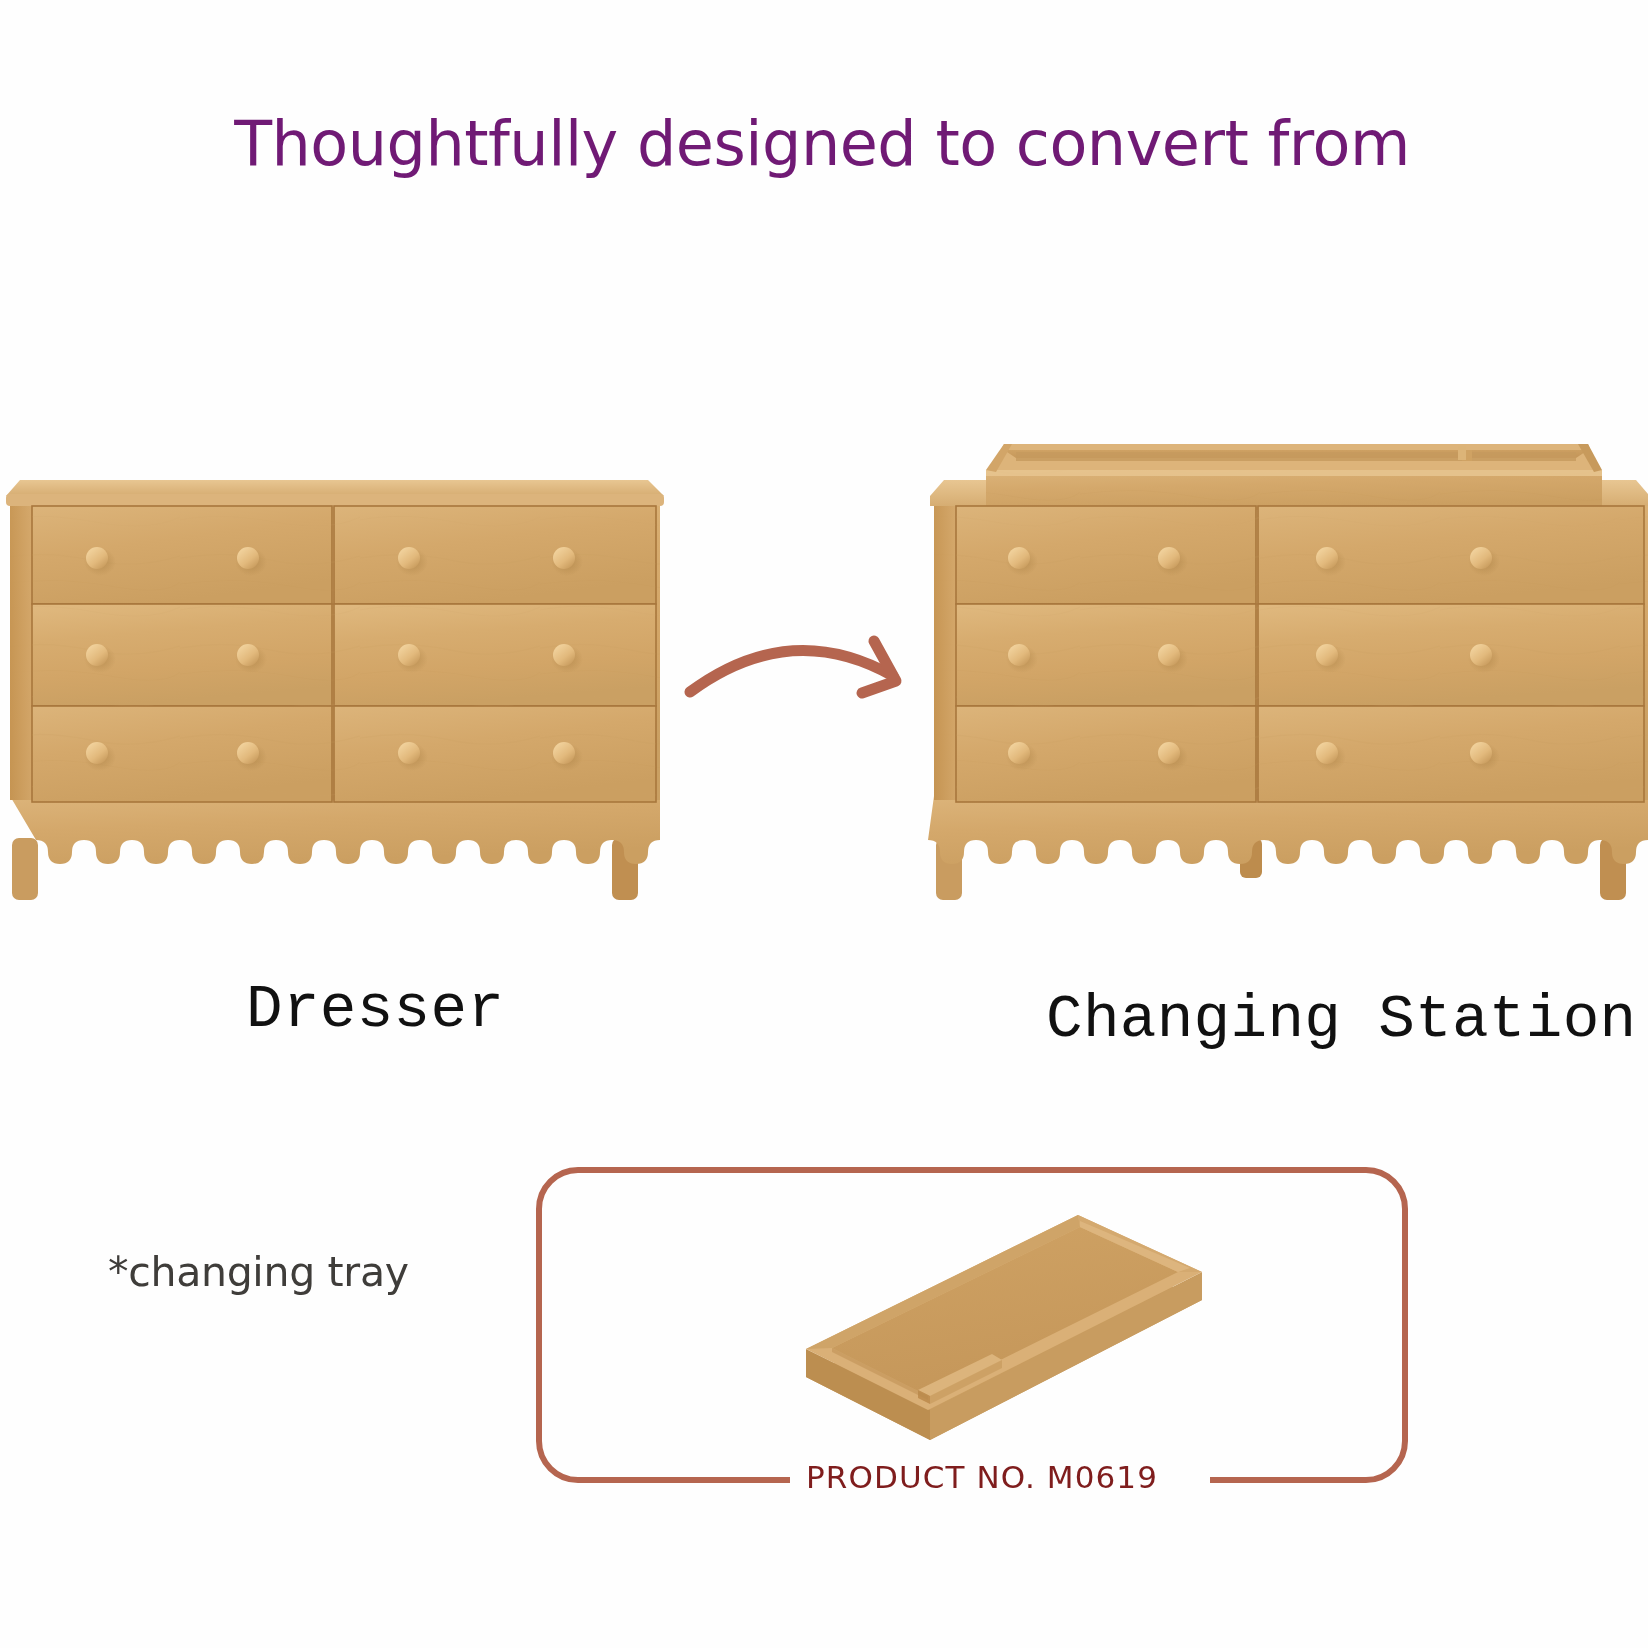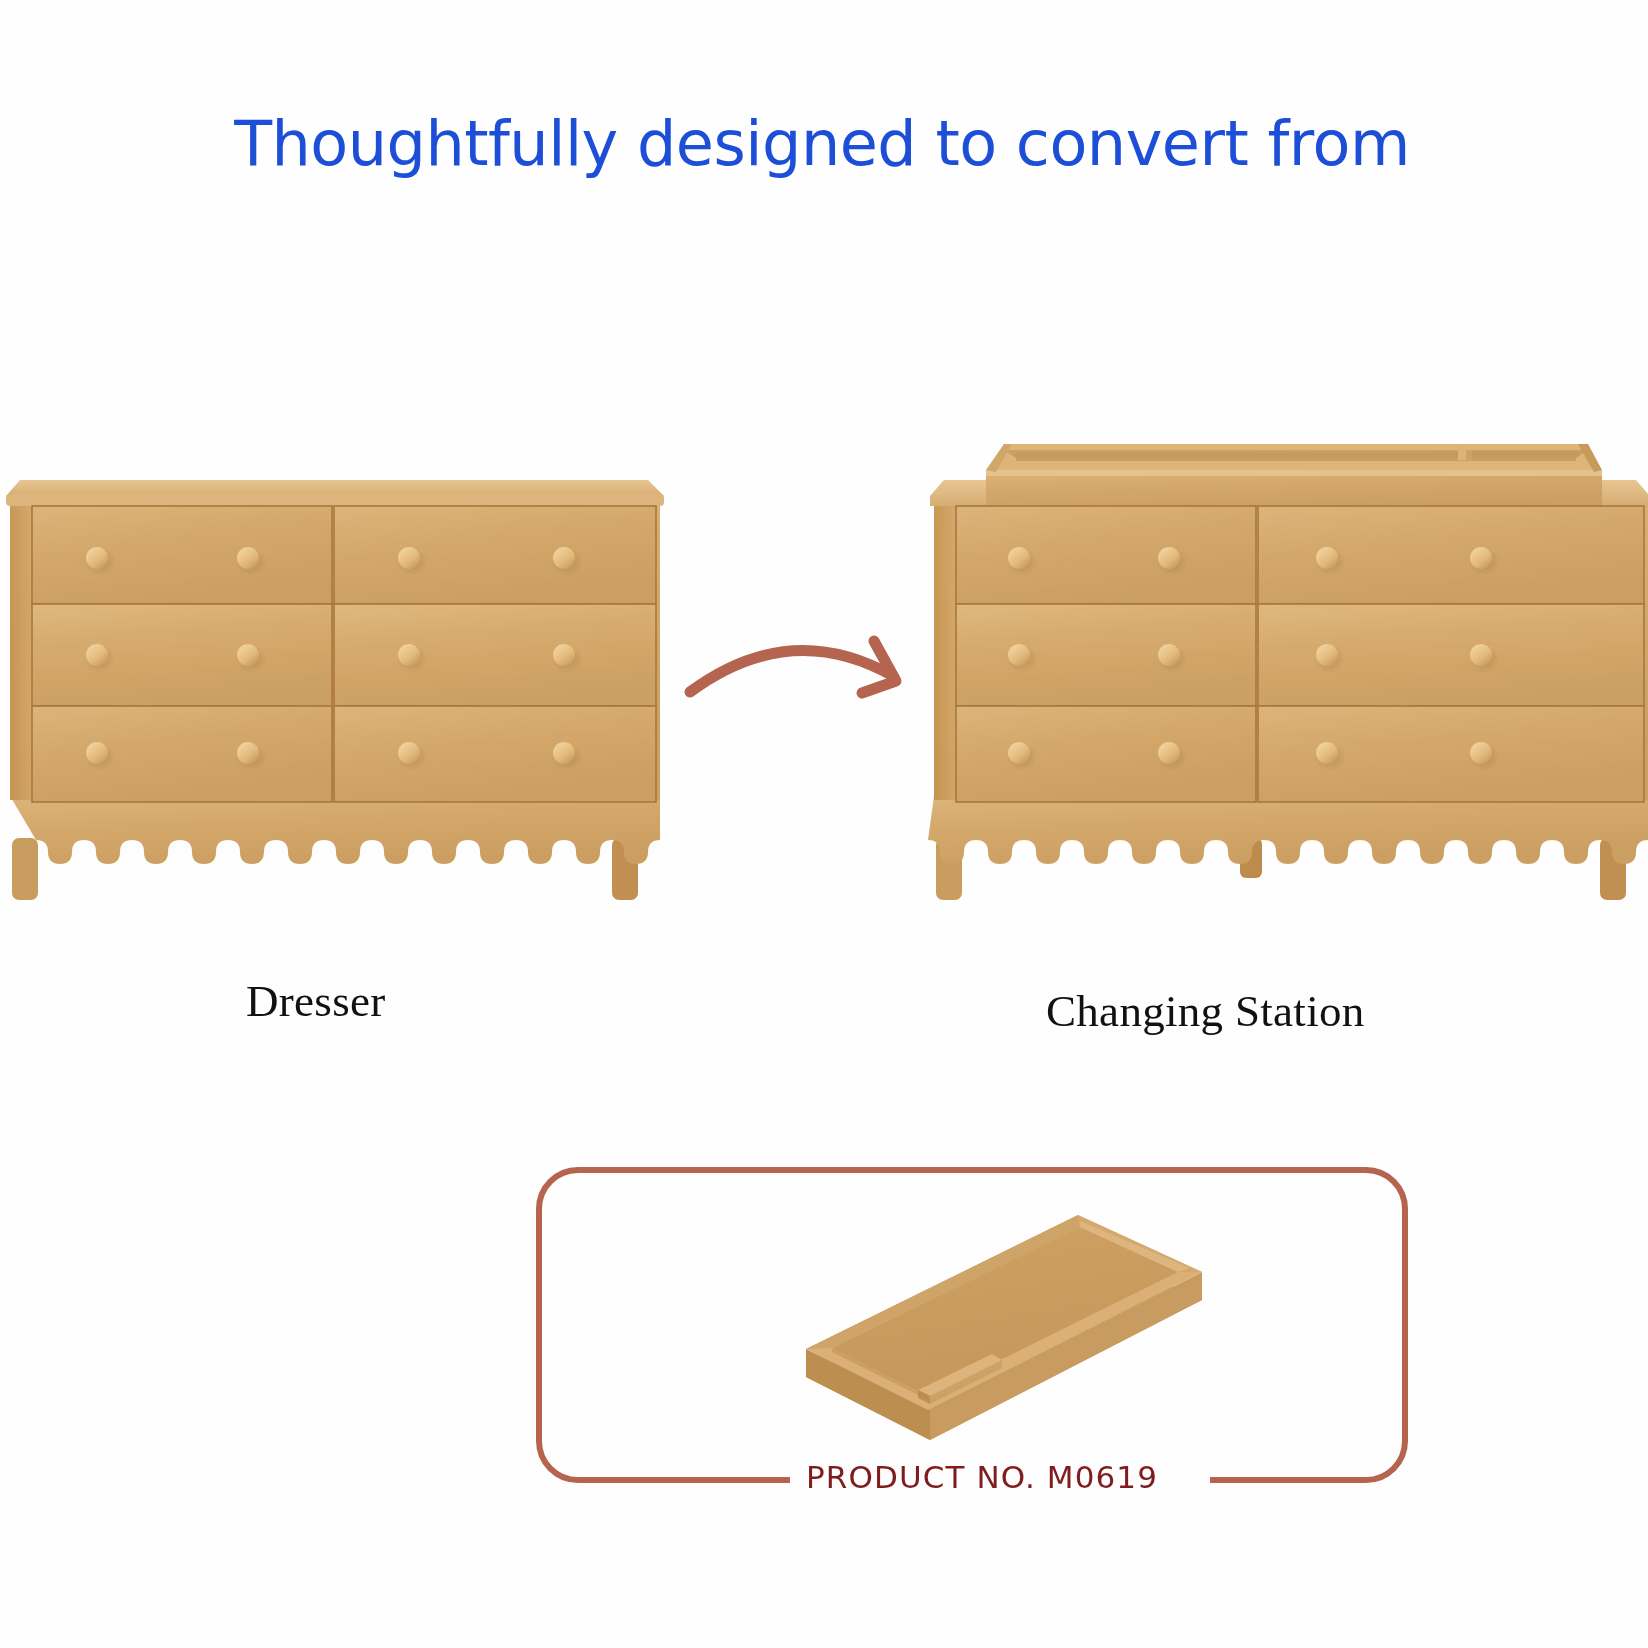--- a/index.html
+++ b/index.html
@@ -16,35 +16,35 @@
     background: #fefefe;
   }
 
   
   .headline {
     position: absolute;
     left: 0;
     top: 104px;
     width: 1644px;
     text-align: center;
-    color: #1d4ed8;
+    color: #701a75;
     font-family: "DejaVu Sans", sans-serif;
     font-size: 62px;
     line-height: 1.28;
     font-weight: 400;
     letter-spacing: -0.5px;
   }
   .headline .hl-line { display: block; }
 
   
   .caption {
     position: absolute;
     color: #111111;
-    font-family: Liberation Serif, serif;
-    font-size: 45px;
+    font-family: Liberation Mono, monospace;
+    font-size: 61px;
     font-weight: 400;
     letter-spacing: 0.3px;
     white-space: nowrap;
   }
   .caption.dresser-cap { left: 246px; top: 975px; }
   .caption.station-cap { left: 1046px; top: 985px; }
 
   
   .footnote {
     position: absolute;
@@ -389,17 +389,18 @@
 
     <path d="M832 1348 L928 1396 L928 1400 L832 1352 Z" fill="#b88a4c" opacity="0.45"></path>
   </g>
 </svg>
 
 <div class="caption dresser-cap">Dresser</div>
 
 <div class="caption station-cap">Changing Station</div>
 
 <div class="footnote">
+  <span>*changing tray</span>
 </div>
 
 <div class="callout-box"></div>
 <div class="callout-gap"></div>
 <div class="product-no">PRODUCT NO. M0619</div>
 
 </body></html>

